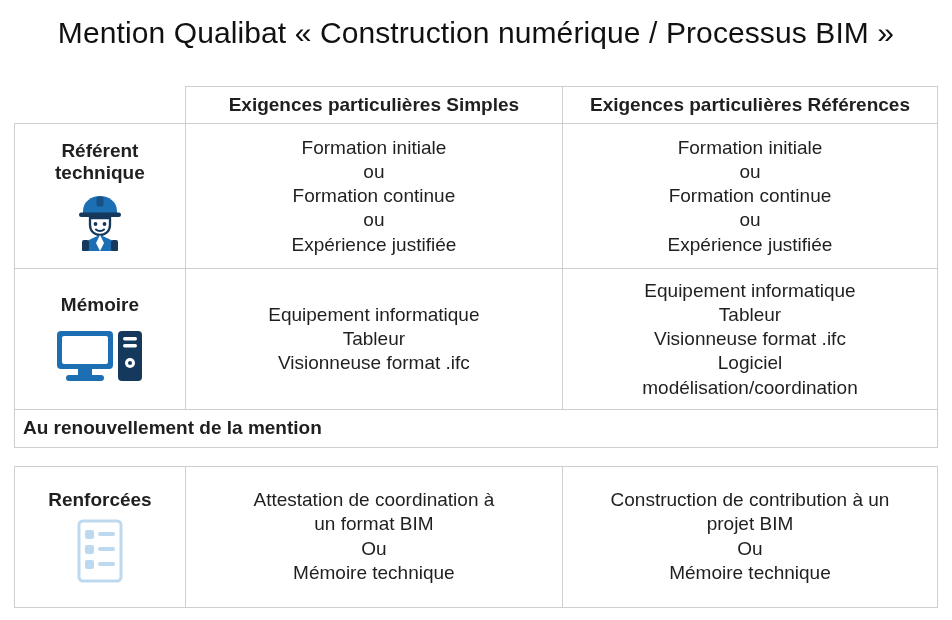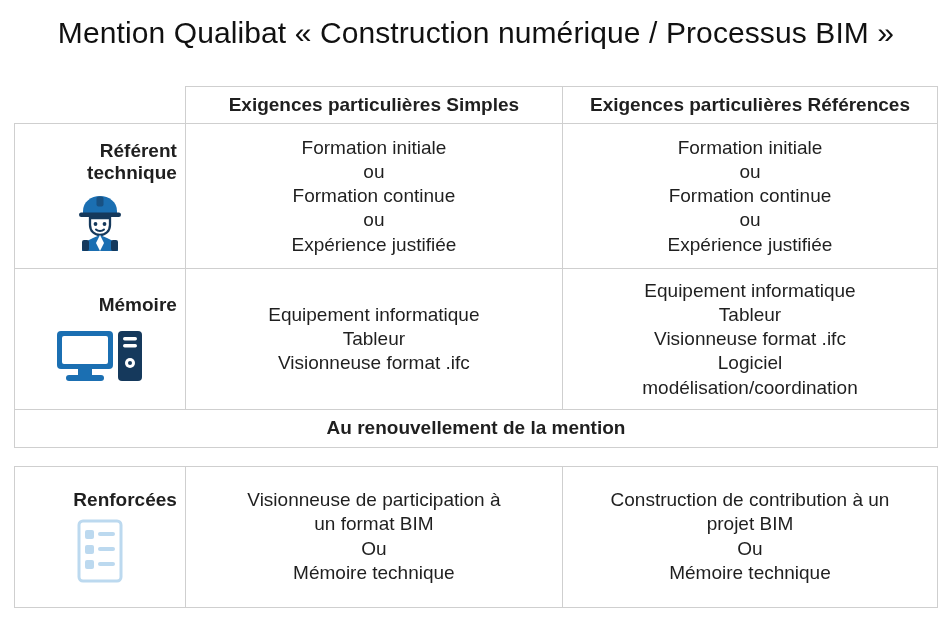--- a/index.html
+++ b/index.html
@@ -74,39 +74,38 @@
     text-align: center;
     font-weight: bold;
     font-size: 19px;
     color: #111111;
     padding: 8px 4px 10px 4px;
   }
 
   .row-label .lbl-text {
     display: block;
     line-height: 1.2;
-    text-align: right;
   }
 
   .icon-box {
     display: flex;
     align-items: center;
     justify-content: center;
     margin-top: 6px;
   }
 
   .cell-body {
     text-align: center;
   }
   .cell-body .ln {
     display: block;
   }
 
   .renouv-row td {
-    text-align: center;
+    text-align: left;
     font-weight: bold;
     font-size: 19.5px;
     padding: 9px 8px;
     color: #111111;
     border-left: 1px solid #cfcfcf;
     border-right: 1px solid #cfcfcf;
     border-top: 1px solid #cfcfcf;
     border-bottom: 1px solid #cfcfcf;
   }
 
@@ -239,21 +238,21 @@
               <rect x="12" y="12" width="9" height="9" rx="2" fill="#bcd9ef"></rect>
               <rect x="12" y="27" width="9" height="9" rx="2" fill="#bcd9ef"></rect>
               <rect x="12" y="42" width="9" height="9" rx="2" fill="#bcd9ef"></rect>
               <rect x="25" y="14" width="17" height="4" rx="2" fill="#bcd9ef"></rect>
               <rect x="25" y="29" width="17" height="4" rx="2" fill="#bcd9ef"></rect>
               <rect x="25" y="44" width="17" height="4" rx="2" fill="#bcd9ef"></rect>
             </svg>
           </span>
         </td>
         <td class="cell-body">
-          <span class="ln">Visionneuse de participation à</span>
+          <span class="ln">Attestation de coordination à</span>
           <span class="ln">un format BIM</span>
           <span class="ln">Ou</span>
           <span class="ln">Mémoire technique</span>
         </td>
         <td class="cell-body">
           <span class="ln">Construction de contribution à un</span>
           <span class="ln">projet BIM</span>
           <span class="ln">Ou</span>
           <span class="ln">Mémoire technique</span>
         </td>

